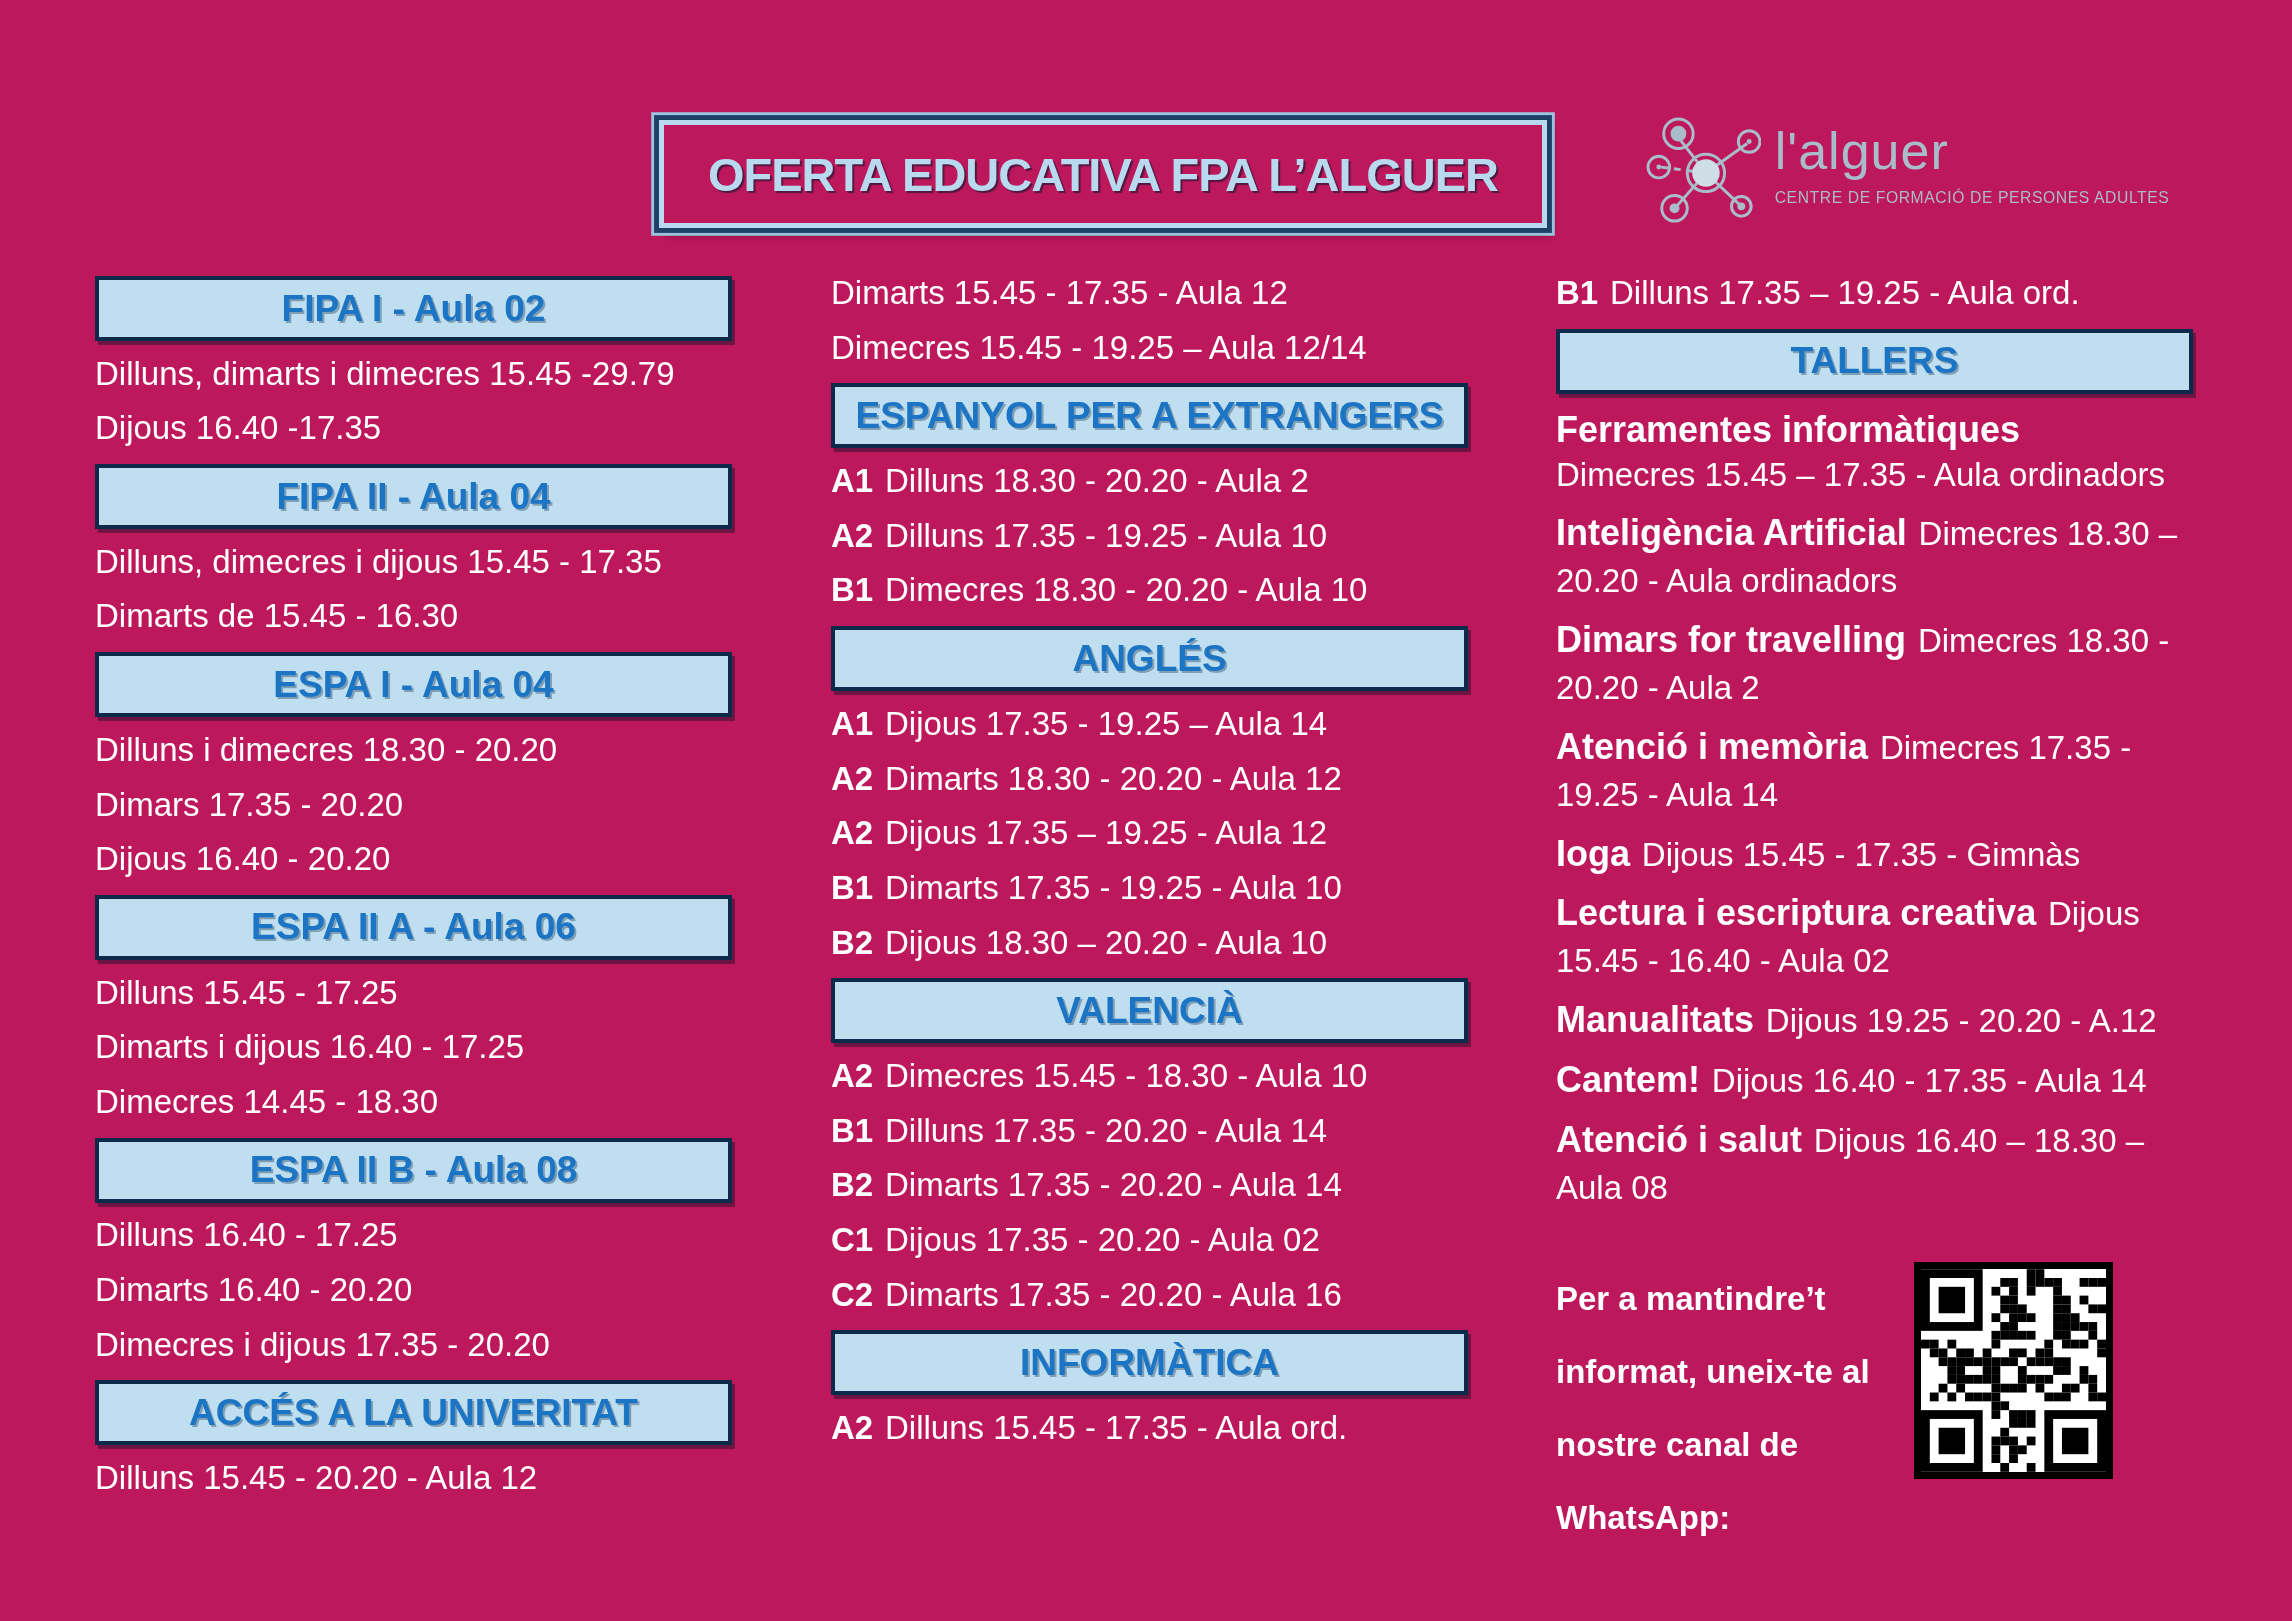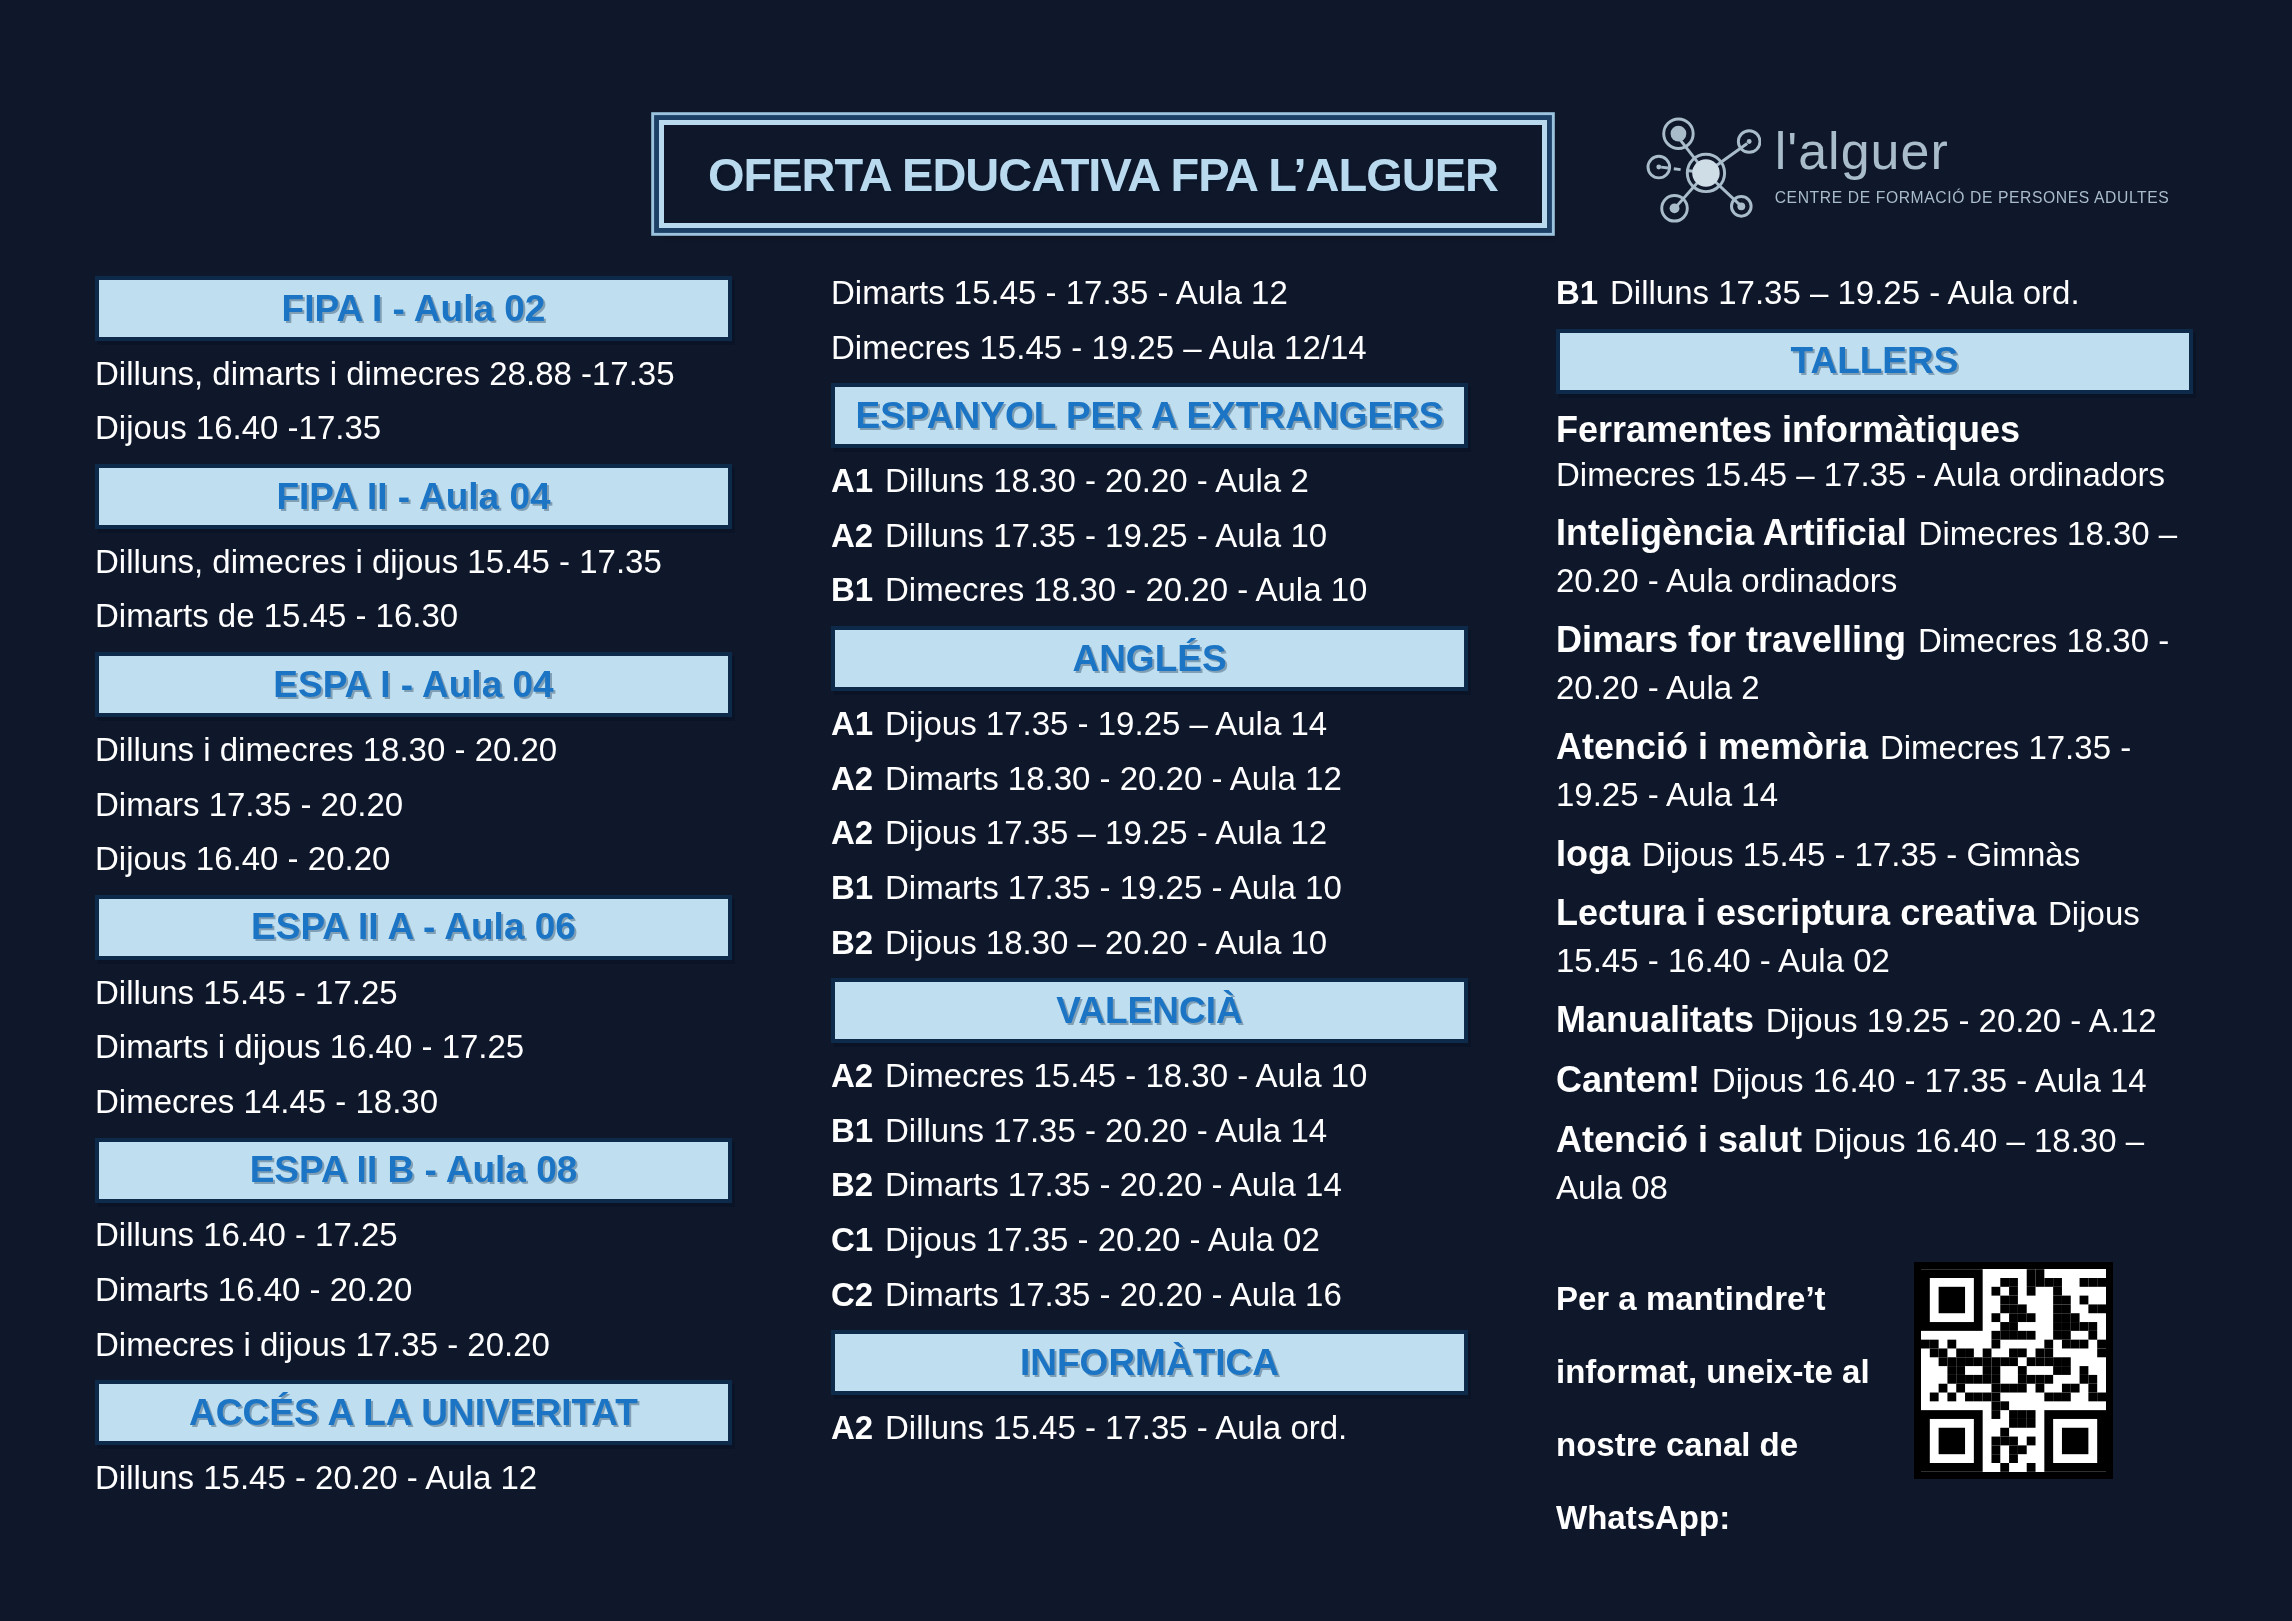--- a/index.html
+++ b/index.html
@@ -1,16 +1,16 @@
 <!DOCTYPE html>
 <html><head>
 <meta charset="utf-8">
 <style>
   html,body{margin:0;padding:0;background:#1c4066;}
-  .page{position:relative;width:2293px;height:1621px;background:#0f172a;overflow:hidden;
+  .page{position:relative;width:2293px;height:1621px;background:#be185d;overflow:hidden;
         font-family:"Liberation Sans",sans-serif;color:#fff;}
 
   
   .titlebox{position:absolute;left:659px;top:120px;width:888px;height:108px;
             border:5.9px solid #b9d9ee;box-shadow:0 0 0 4.9px #1c4066,0 0 0 7.8px #9cc3dd,5.9px 7.8px 5.9px rgba(0,0,0,.35);
             display:flex;align-items:center;justify-content:center;box-sizing:border-box;}
   .titlebox span{font-size:47px;font-weight:bold;letter-spacing:-1px;color:#b9d9ee;
                  text-shadow:2px 2px 1px rgba(8,24,44,.6);white-space:nowrap;}
 
   
@@ -82,21 +82,21 @@
       <div class="lname">l'alguer</div>
       <div class="lsub">CENTRE DE FORMACIÓ DE PERSONES ADULTES</div>
     </span>
   </div>
 
   <div class="col left">
     <div class="sec">
       <div class="hbox">
           <span>FIPA I - Aula 02</span>
         </div>
-      <div class="item">Dilluns, dimarts i dimecres 28.88 -17.35</div>
+      <div class="item">Dilluns, dimarts i dimecres 15.45 -29.79</div>
       <div class="item">Dijous 16.40 -17.35</div>
     </div>
     <div class="sec">
       <div class="hbox">
           <span>FIPA II - Aula 04</span>
         </div>
       <div class="item">Dilluns, dimecres i dijous 15.45 - 17.35</div>
       <div class="item">Dimarts de 15.45 - 16.30</div>
     </div>
     <div class="sec">

